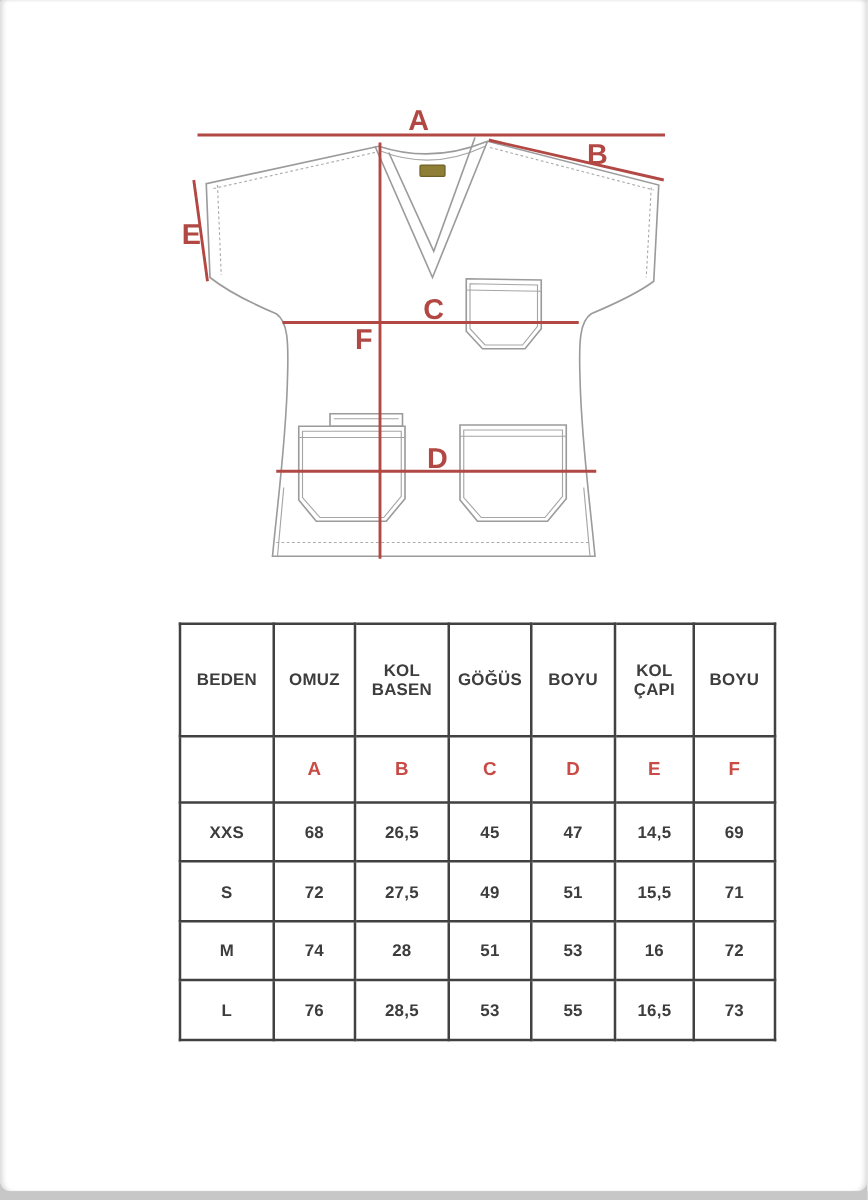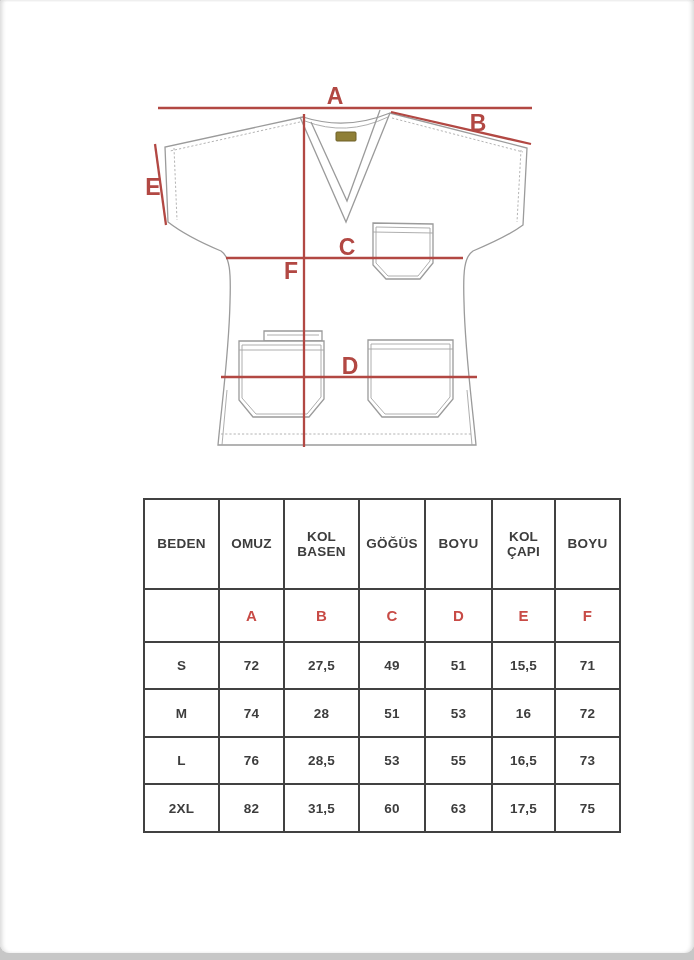--- a/index.html
+++ b/index.html
@@ -127,20 +127,29 @@
       <tr>
         <td></td>
         <td class="letter">A</td>
         <td class="letter">B</td>
         <td class="letter">C</td>
         <td class="letter">D</td>
         <td class="letter">E</td>
         <td class="letter">F</td>
       </tr>
       <tr>
+        <td>XXS</td>
+        <td>68</td>
+        <td>26,5</td>
+        <td>45</td>
+        <td>47</td>
+        <td>14,5</td>
+        <td>69</td>
+      </tr>
+      <tr>
         <td>S</td>
         <td>72</td>
         <td>27,5</td>
         <td>49</td>
         <td>51</td>
         <td>15,5</td>
         <td>71</td>
       </tr>
       <tr>
         <td>M</td>
@@ -153,26 +162,17 @@
       </tr>
       <tr>
         <td>L</td>
         <td>76</td>
         <td>28,5</td>
         <td>53</td>
         <td>55</td>
         <td>16,5</td>
         <td>73</td>
       </tr>
-      <tr>
-        <td>2XL</td>
-        <td>82</td>
-        <td>31,5</td>
-        <td>60</td>
-        <td>63</td>
-        <td>17,5</td>
-        <td>75</td>
-      </tr>
     </tbody>
   </table>
 </div>
 
 <div style="position:absolute;left:0;right:0;bottom:0;height:7px;background:#c7c7c7;"></div>
 
 </body></html>

